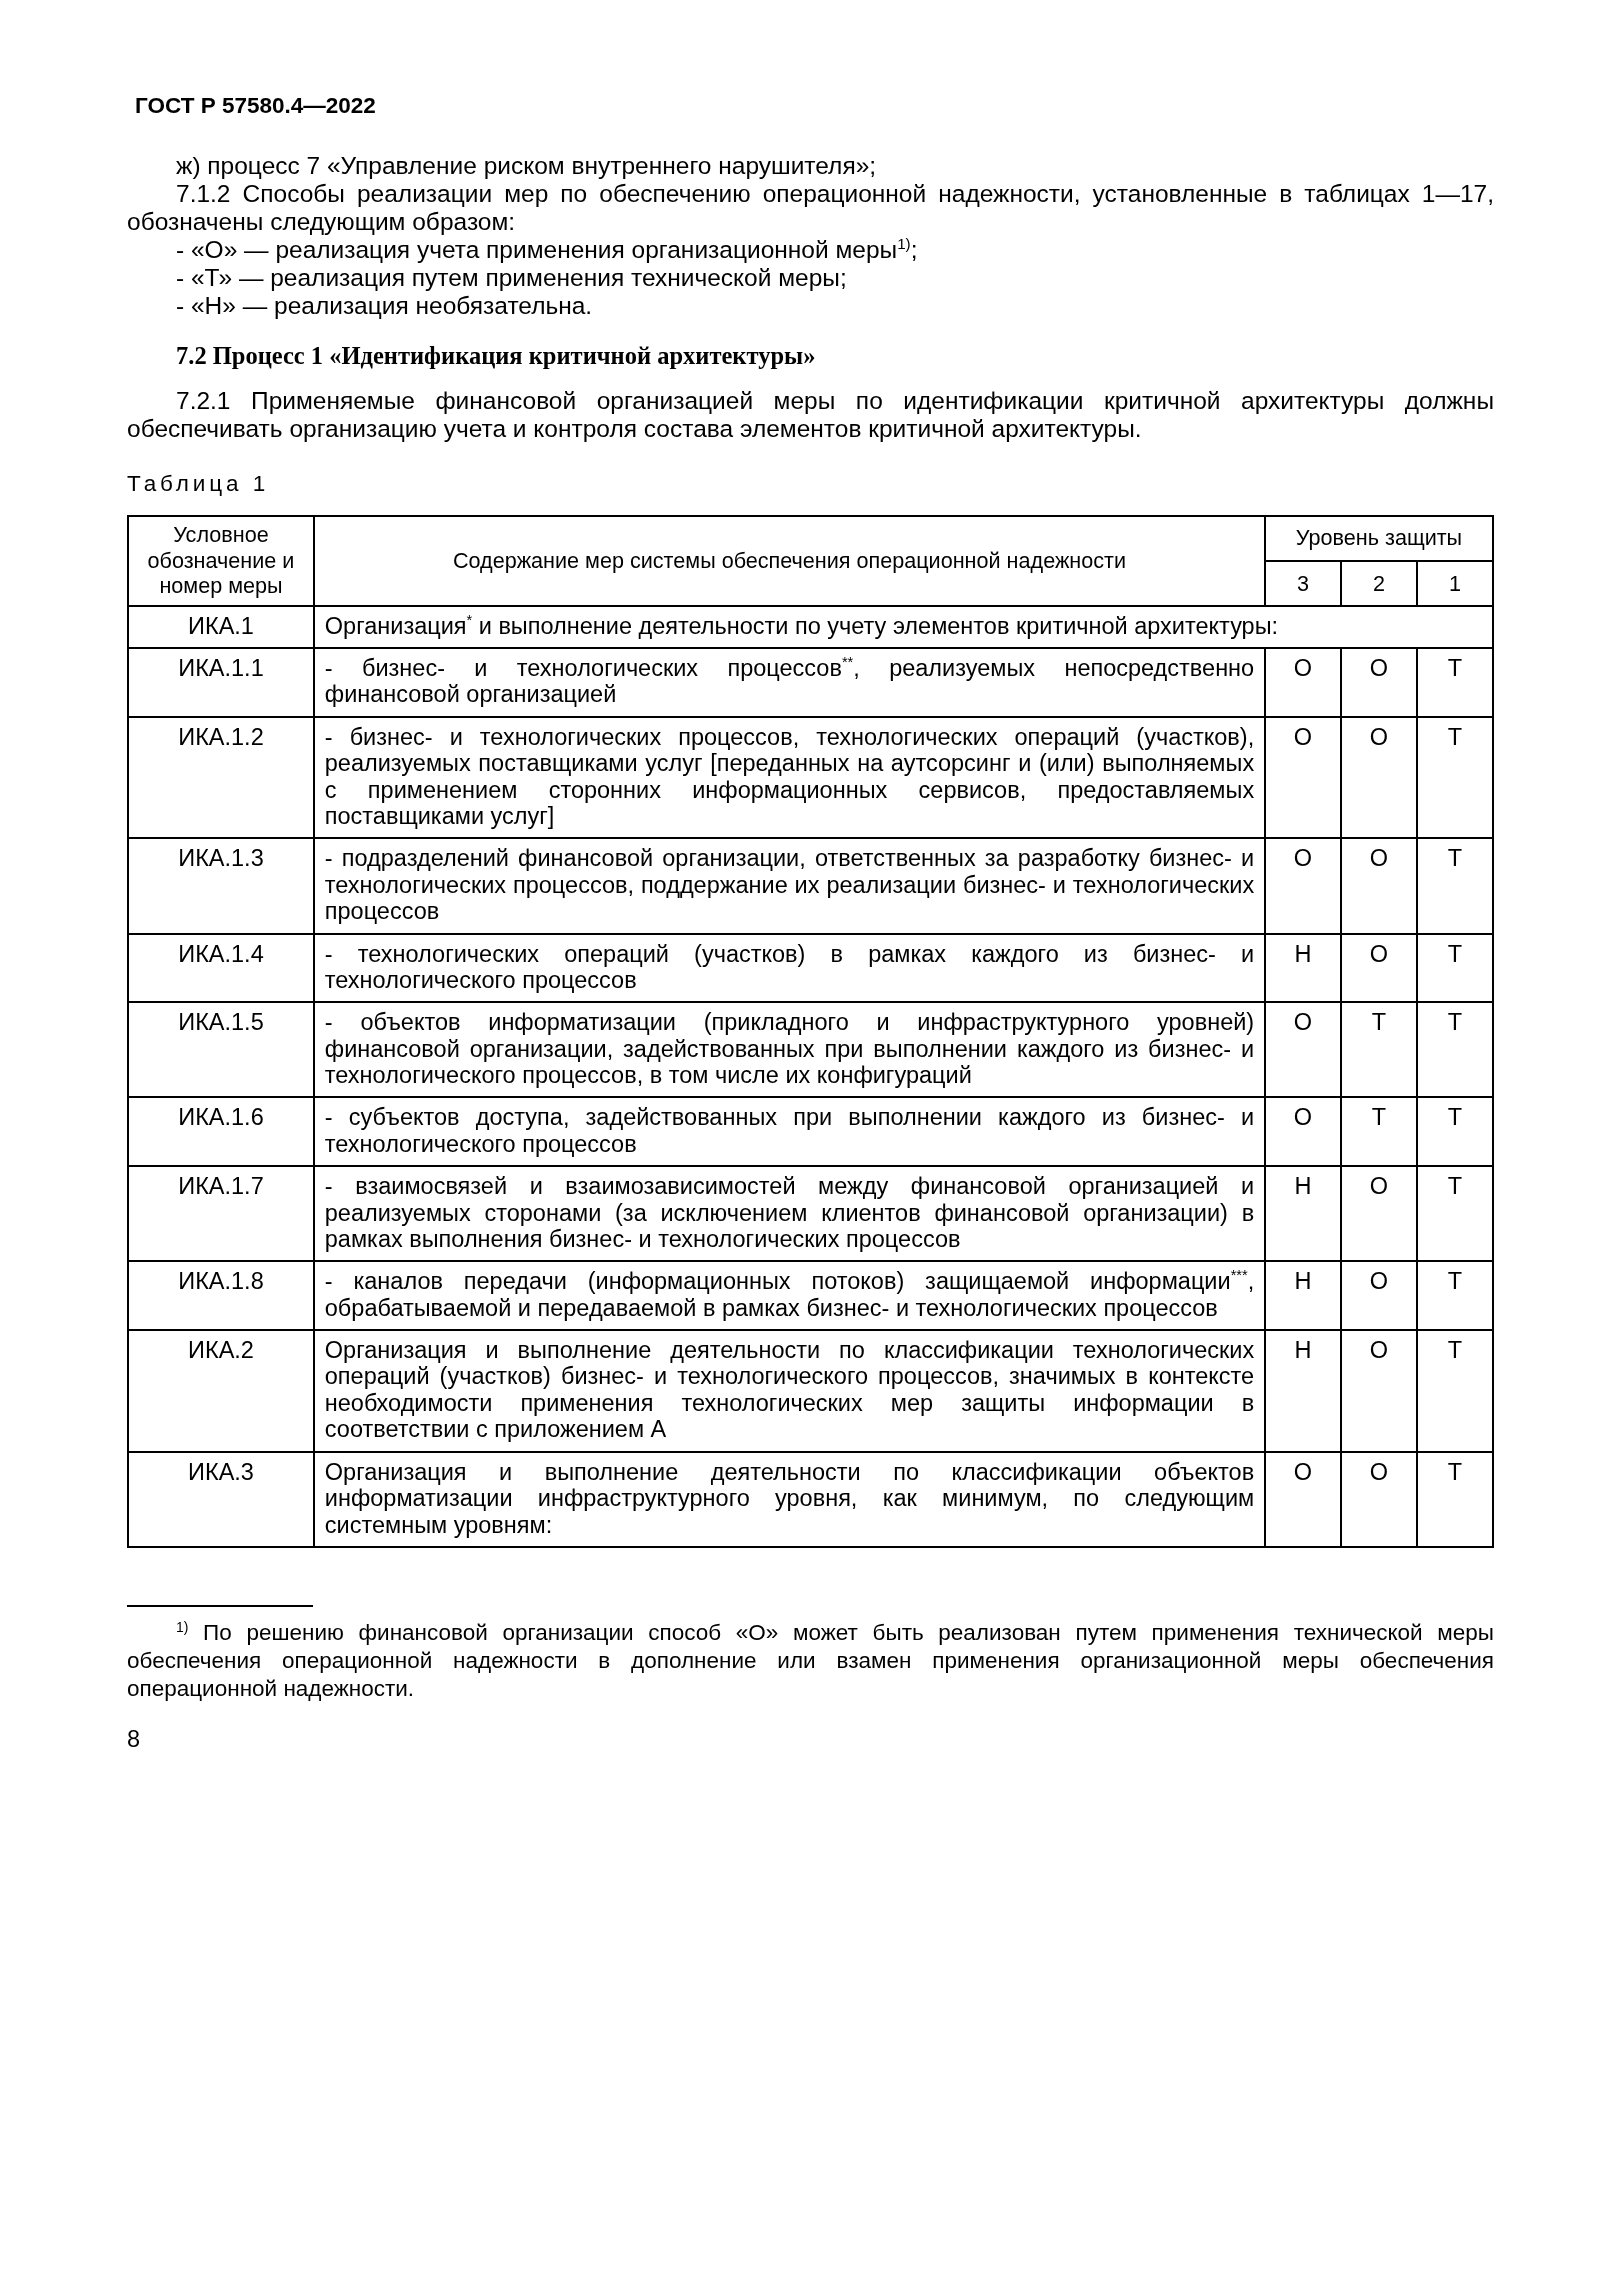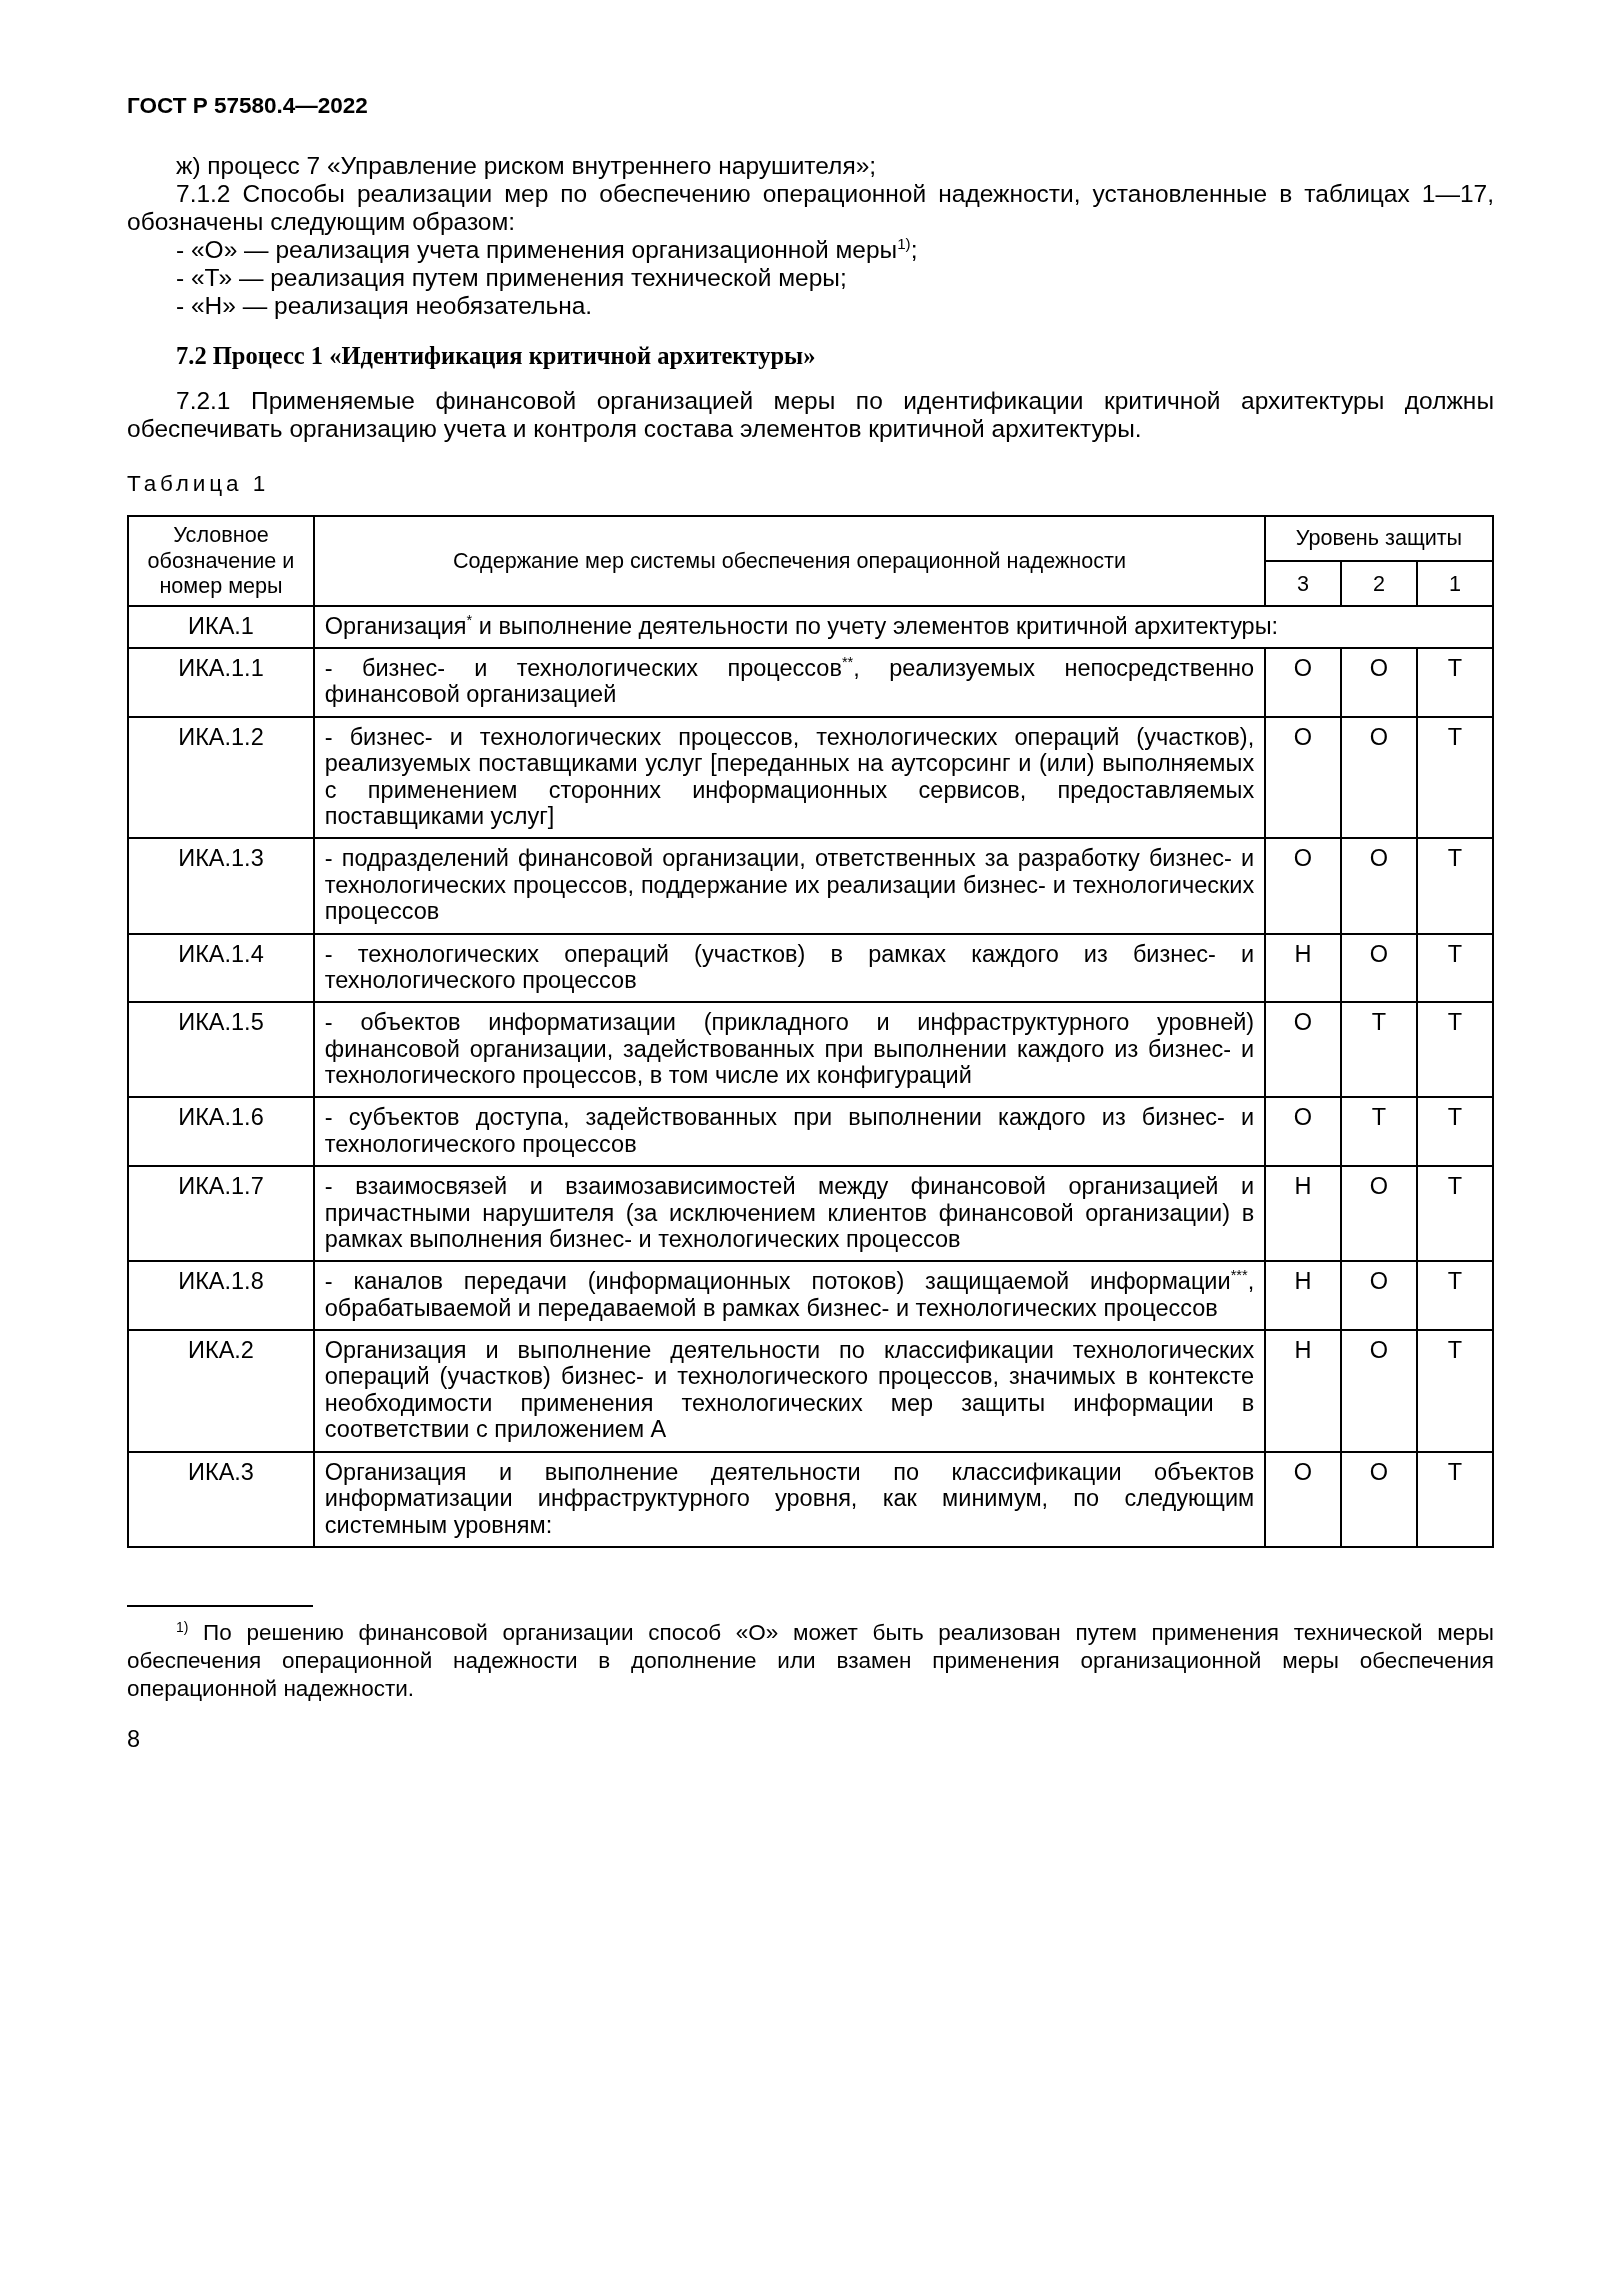--- a/index.html
+++ b/index.html
@@ -10,20 +10,21 @@
     font-family: "Liberation Sans", sans-serif;
     color: #000000;
     position: relative;
   }
   .page { padding: 93px 127px 39px 127px; }
 
   .doc-header {
     font-size: 22.5px;
     font-weight: bold;
     margin-bottom: 33px;
+    margin-left: 8px;
   }
 
   .para {
     font-size: 24.5px;
     line-height: 28px;
     text-align: justify;
   }
   .indent { text-indent: 49px; }
 
   .section-heading {
@@ -173,21 +174,21 @@
         </tr>
         <tr>
           <td class="c-id">ИКА.1.6</td>
           <td class="c-text">- субъектов доступа, задействованных при выполнении каждого из бизнес- и технологического процессов</td>
           <td class="c-level">О</td>
           <td class="c-level">Т</td>
           <td class="c-level">Т</td>
         </tr>
         <tr>
           <td class="c-id">ИКА.1.7</td>
-          <td class="c-text">- взаимосвязей и взаимозависимостей между финансовой организацией и причастными нарушителя (за исключением клиентов финансовой организации) в рамках выполнения бизнес- и технологических процессов</td>
+          <td class="c-text">- взаимосвязей и взаимозависимостей между финансовой организацией и реализуемых сторонами (за исключением клиентов финансовой организации) в рамках выполнения бизнес- и технологических процессов</td>
           <td class="c-level">Н</td>
           <td class="c-level">О</td>
           <td class="c-level">Т</td>
         </tr>
         <tr>
           <td class="c-id">ИКА.1.8</td>
           <td class="c-text">- каналов передачи (информационных потоков) защищаемой информации<sup>***</sup>, обрабатываемой и передаваемой в рамках бизнес- и технологических процессов</td>
           <td class="c-level">Н</td>
           <td class="c-level">О</td>
           <td class="c-level">Т</td>

